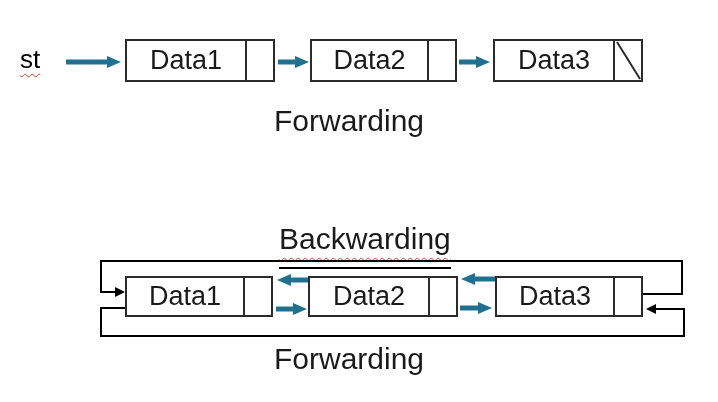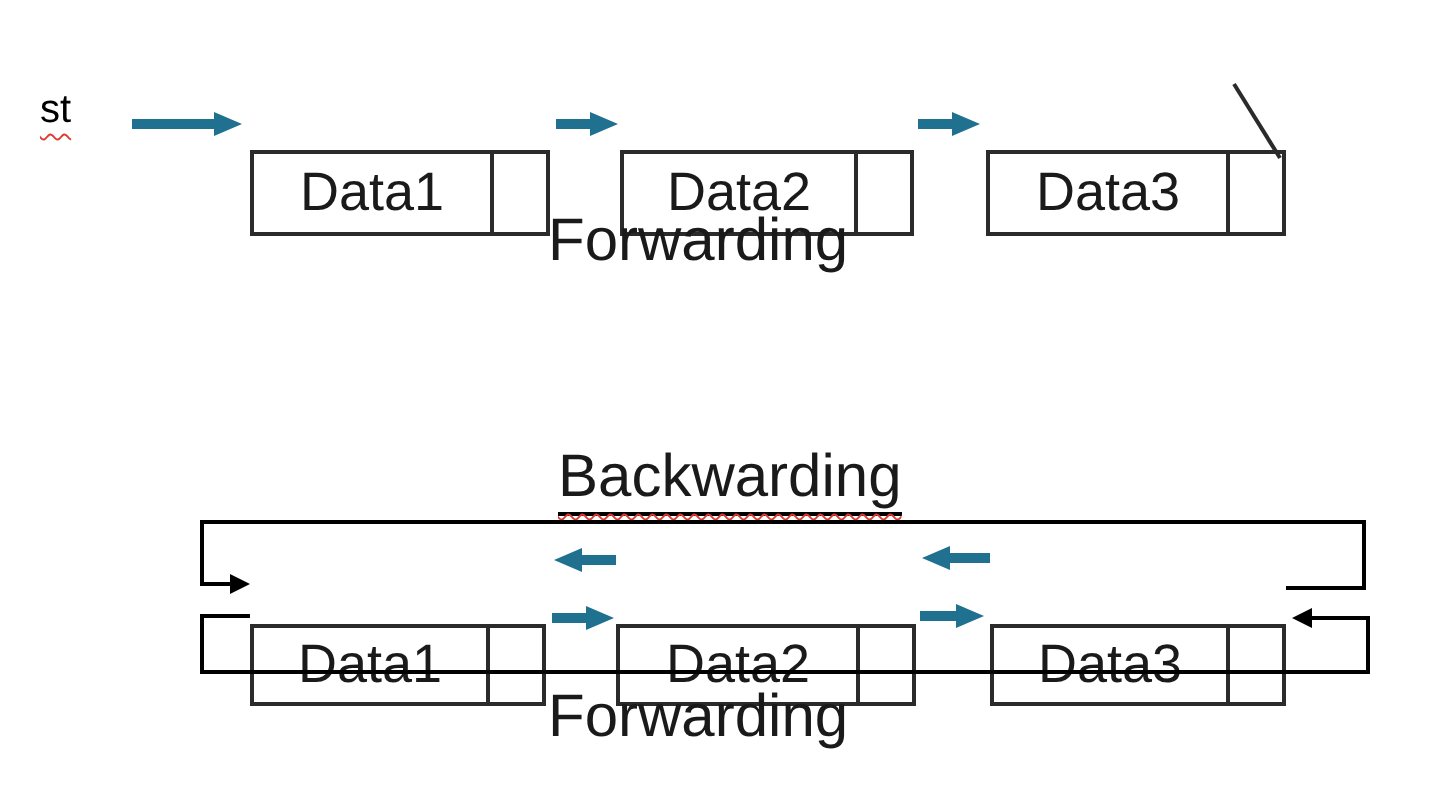--- a/index.html
+++ b/index.html
@@ -11,21 +11,20 @@
     font-family: "Liberation Sans", sans-serif;
     color: #1a1a1a;
     overflow: hidden;
   }
   .node {
     position: absolute;
     display: flex;
     background: #ffffff;
     border: 2px solid #2b2b2b;
     box-sizing: border-box;
-    margin-top: 36px;
   }
   .cell-data {
     flex: 1;
     display: flex;
     align-items: center;
     justify-content: center;
     font-size: 27px;
     color: #1a1a1a;
     white-space: nowrap;
   }
@@ -39,31 +38,31 @@
     width: 200px;
     font-size: 30px;
     line-height: 1.05;
     color: #1a1a1a;
     white-space: nowrap;
   }
   .st-label {
     position: absolute;
     left: 20px;
     top: 44px;
-    font-size: 20px;
+    font-size: 26px;
     color: #000000;
     text-decoration-line: underline;
     text-decoration-style: wavy;
     text-decoration-color: #e03a2f;
     text-decoration-thickness: 1px;
     text-underline-offset: 5px;
   }
   .bw-underline {
     border-bottom: 2px solid #000000;
-    padding-bottom: 1px;
+    padding-bottom: 12px;
     text-decoration-line: underline;
     text-decoration-style: wavy;
     text-decoration-color: #e03a2f;
     text-decoration-thickness: 1px;
     text-underline-offset: 8px;
     margin-top: 20px;
   }
   svg.overlay {
     position: absolute;
     left: 0; top: 0;

